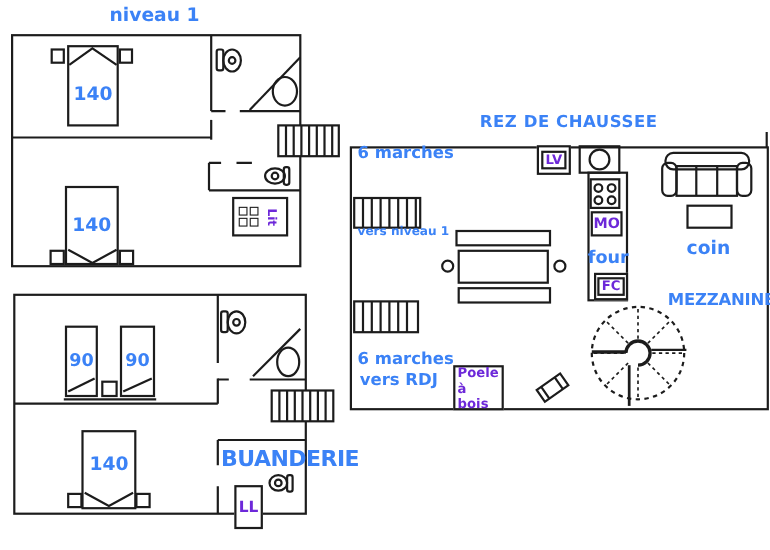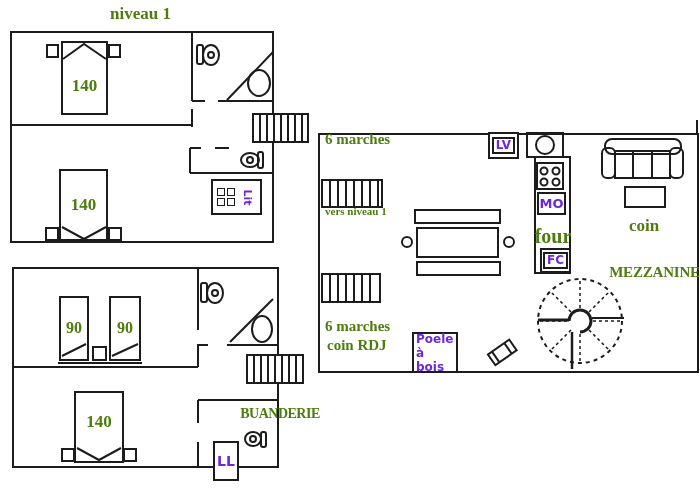--- a/index.html
+++ b/index.html
@@ -1,19 +1,19 @@
 <!DOCTYPE html>
 <html><head>
 <meta charset="utf-8">
 <style>
   html,body{margin:0;padding:0;background:#ffffff;}
   #stage{position:relative;width:700px;height:500px;background:#ffffff;overflow:hidden;
          font-family:"DejaVu Sans",sans-serif;color:#141414;}
   #lines{position:absolute;left:0;top:0;}
-  .lbl{position:absolute;font-weight:bold;color:#4d7c0f;white-space:nowrap;line-height:1.1;font-family:Liberation Serif, serif;}
+  .lbl{position:absolute;font-weight:bold;color:#3b82f6;white-space:nowrap;line-height:1.1;}
   .ctr{text-align:center;}
   .box{position:absolute;border:2px solid #1c1c1c;background:#ffffff;display:flex;
        align-items:center;justify-content:center;font-weight:bold;color:#6d28d9;box-sizing:border-box;}
   .inner{border:2px solid #1c1c1c;padding:0 2px;line-height:1.05;}
   .sq{display:inline-block;width:8px;height:8px;border:1.5px solid #1c1c1c;box-sizing:border-box;background:#fff;}
   .rot{transform:rotate(90deg);transform-origin:center center;}
 </style>
 </head>
 <body>
 
@@ -181,37 +181,38 @@
         <span class="sq"></span>
         <span class="sq"></span>
         <span class="sq"></span>
     </span>
     <span class="rot" style="font-size:11px;">Lit</span>
   </div>
 
   <div class="lbl ctr" style="left:60px;top:319px;width:28px;font-size:16px;">90</div>
   <div class="lbl ctr" style="left:110px;top:319px;width:30px;font-size:16px;">90</div>
   <div class="lbl ctr" style="left:75px;top:413px;width:48px;font-size:17px;">140</div>
-  <div class="lbl ctr" style="left:201px;top:406px;width:94px;font-size:14px;letter-spacing:-0.5px;margin-left:32px;">BUANDERIE</div>
+  <div class="lbl ctr" style="left:201px;top:406px;width:94px;font-size:20px;letter-spacing:-0.5px;">BUANDERIE</div>
   <div class="box" style="left:213px;top:441px;width:26px;height:40px;font-size:14px;">
     <span>LL</span>
   </div>
 
+  <div class="lbl ctr" style="left:428px;top:102px;width:178px;font-size:15px;letter-spacing:0.5px;">REZ DE CHAUSSEE</div>
   <div class="lbl" style="left:325px;top:131px;font-size:15px;">6 marches</div>
   <div class="lbl" style="left:325px;top:164px;font-size:11px;margin-top:41px;">vers niveau 1</div>
   <div class="lbl" style="left:325px;top:318px;font-size:15px;">6 marches</div>
-  <div class="lbl" style="left:327px;top:337px;font-size:15px;">coin RDJ</div>
+  <div class="lbl" style="left:327px;top:337px;font-size:15px;">vers RDJ</div>
 
   <div class="box" style="left:488px;top:132px;width:31px;height:27px;">
     <span class="inner" style="font-size:12px;">LV</span>
   </div>
   <div class="box" style="left:537px;top:192px;width:29px;height:23px;font-size:13px;">
     <span>MO</span>
   </div>
-  <div class="lbl ctr" style="left:533px;top:225px;width:40px;font-size:20px;">four</div>
+  <div class="lbl ctr" style="left:533px;top:225px;width:40px;font-size:16px;">four</div>
   <div class="box" style="left:540px;top:248px;width:31px;height:25px;">
     <span class="inner" style="font-size:12px;">FC</span>
   </div>
 
   <div class="box" style="left:412px;top:332px;width:46px;height:41px;flex-direction:column;align-items:flex-start;padding-left:2px;">
     <span style="font-size:12px;">Poele</span>
     <span style="font-size:12px;">à bois</span>
   </div>
 
   <div class="lbl ctr" style="left:605px;top:217px;width:78px;font-size:17px;">coin</div>

